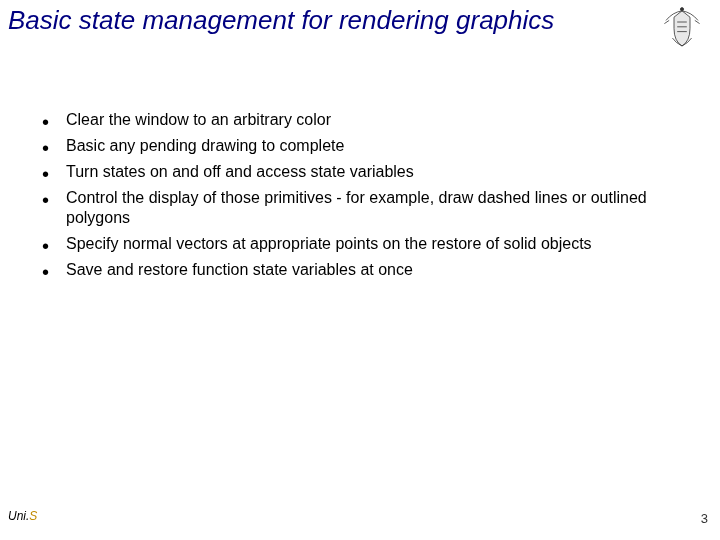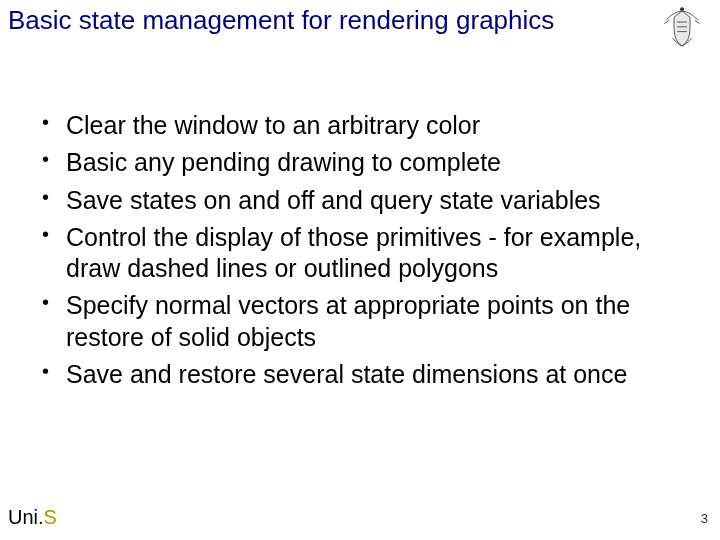--- a/index.html
+++ b/index.html
@@ -1,25 +1,25 @@
 <!DOCTYPE html>
 <html><head>
 <meta charset="utf-8">
 <style>
   html,body{margin:0;padding:0;width:720px;height:540px;background:#fff;font-family:Arial,Helvetica,sans-serif;color:#000;overflow:hidden}
   .slide{position:relative;width:720px;height:540px;box-sizing:border-box}
-  .title{position:absolute;left:8px;top:6px;right:80px;font-size:26px;color:#000080;line-height:1.15}
+  .title{position:absolute;left:8px;top:6px;right:80px;font-size:26px;font-style:italic;color:#000080;line-height:1.15}
   .crest{position:absolute;right:14px;top:6px;width:48px;height:48px}
   .crest svg{width:48px;height:48px}
-  .body{position:absolute;left:38px;top:110px;right:40px;font-size:25px;line-height:1.25}
+  .body{position:absolute;left:38px;top:110px;right:40px;font-size:16px;line-height:1.25}
   ul.bullets{list-style:none;margin:0;padding:0}
   ul.bullets li{position:relative;padding-left:28px;margin:0 0 6px 0}
   ul.bullets li::before{content:"•";position:absolute;left:4px;top:0;font-size:20px;line-height:1.25}
   .footer{position:absolute;bottom:14px;left:8px;right:12px;height:20px}
-  .brand{font-size:20px;}
+  .brand{font-size:12px;font-style:italic}
   .brand .uni{color:#000}
   .brand .s{color:#c08a00}
   .pagenum{position:absolute;right:0;bottom:0;font-size:13px;color:#333}
 </style>
 </head>
 <body>
 
 <div class="slide">
 
   <div class="title">Basic state management for rendering graphics</div>
@@ -32,24 +32,24 @@
       <circle cx="30" cy="4" r="2" fill="#333"></circle>
       <path d="M24 20 L36 20 M24 26 L36 26 M24 32 L36 32"></path>
       <path d="M30 50 Q22 46 18 40 M30 50 Q38 46 42 40"></path>
     </svg>
   </div>
 
   <div class="body">
     <ul class="bullets">
       <li>Clear the window to an arbitrary color</li>
       <li>Basic any pending drawing to complete</li>
-      <li>Save states on and off and query state variables</li>
+      <li>Turn states on and off and access state variables</li>
       <li>Control the display of those primitives - for example, draw dashed lines or outlined polygons</li>
       <li>Specify normal vectors at appropriate points on the restore of solid objects</li>
-      <li>Save and restore several state dimensions at once</li>
+      <li>Save and restore function state variables at once</li>
     </ul>
   </div>
 
   <div class="footer">
     <span class="brand">
       <span class="uni">Uni.</span><span class="s">S</span>
     </span>
     <span class="pagenum">3</span>
   </div>
 

